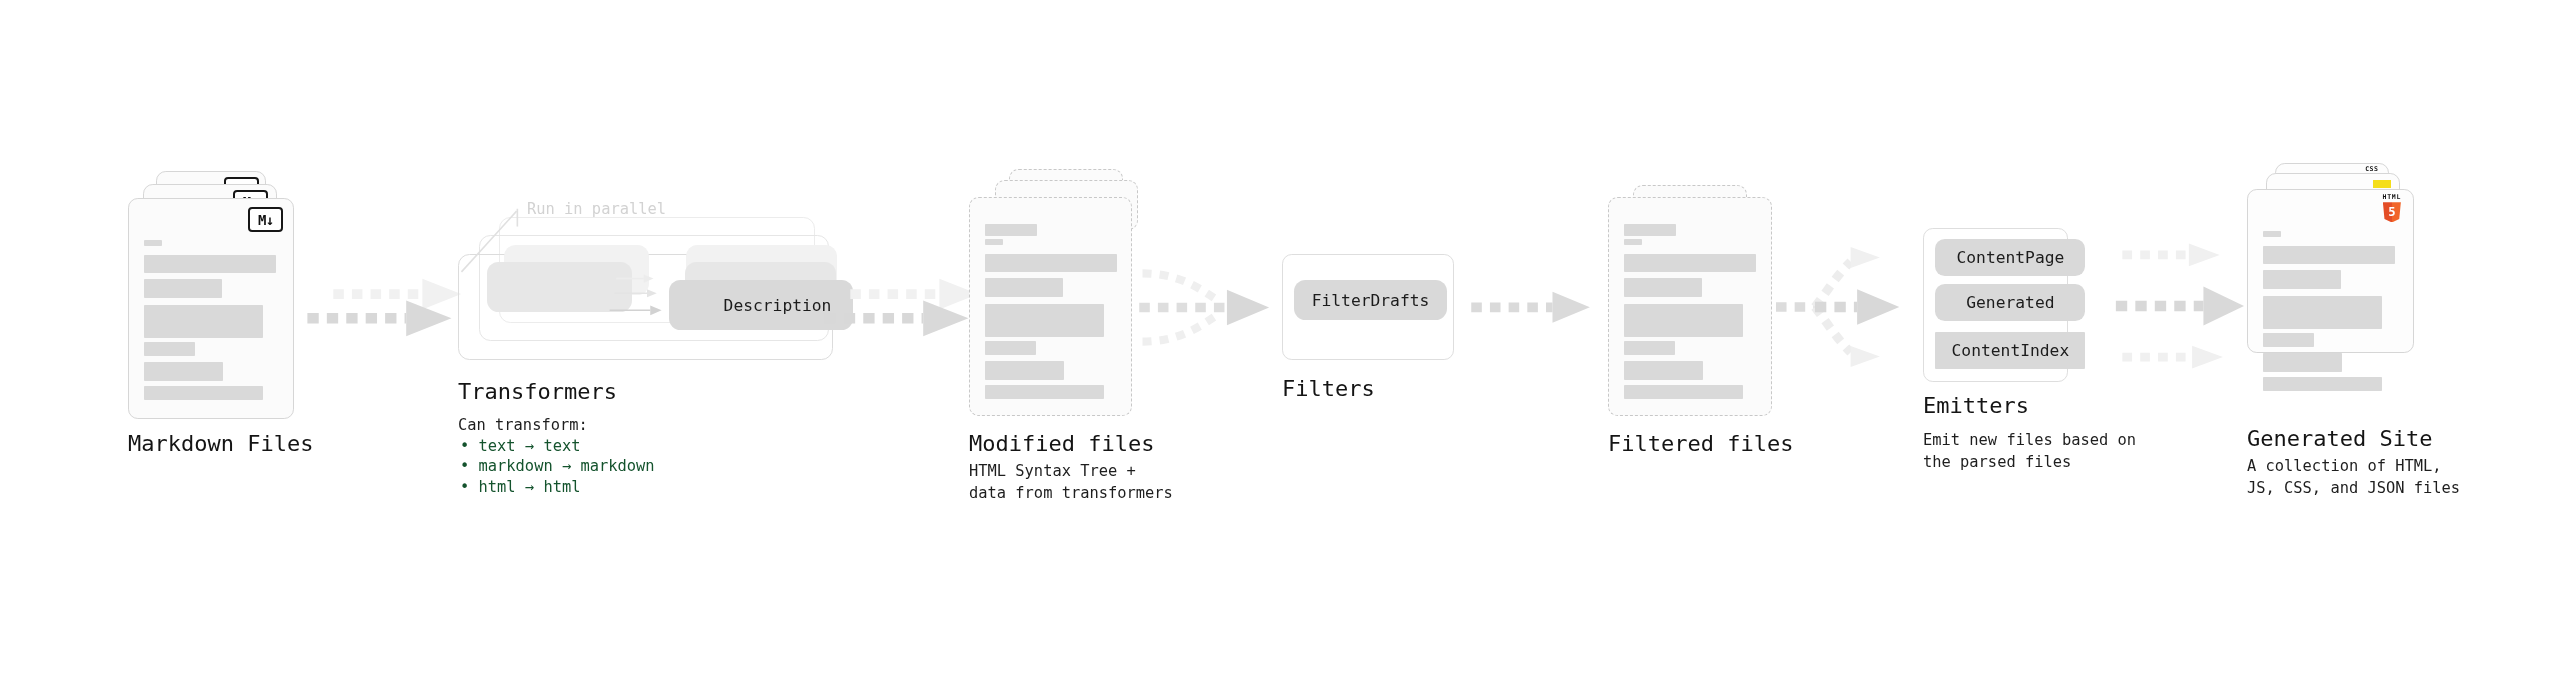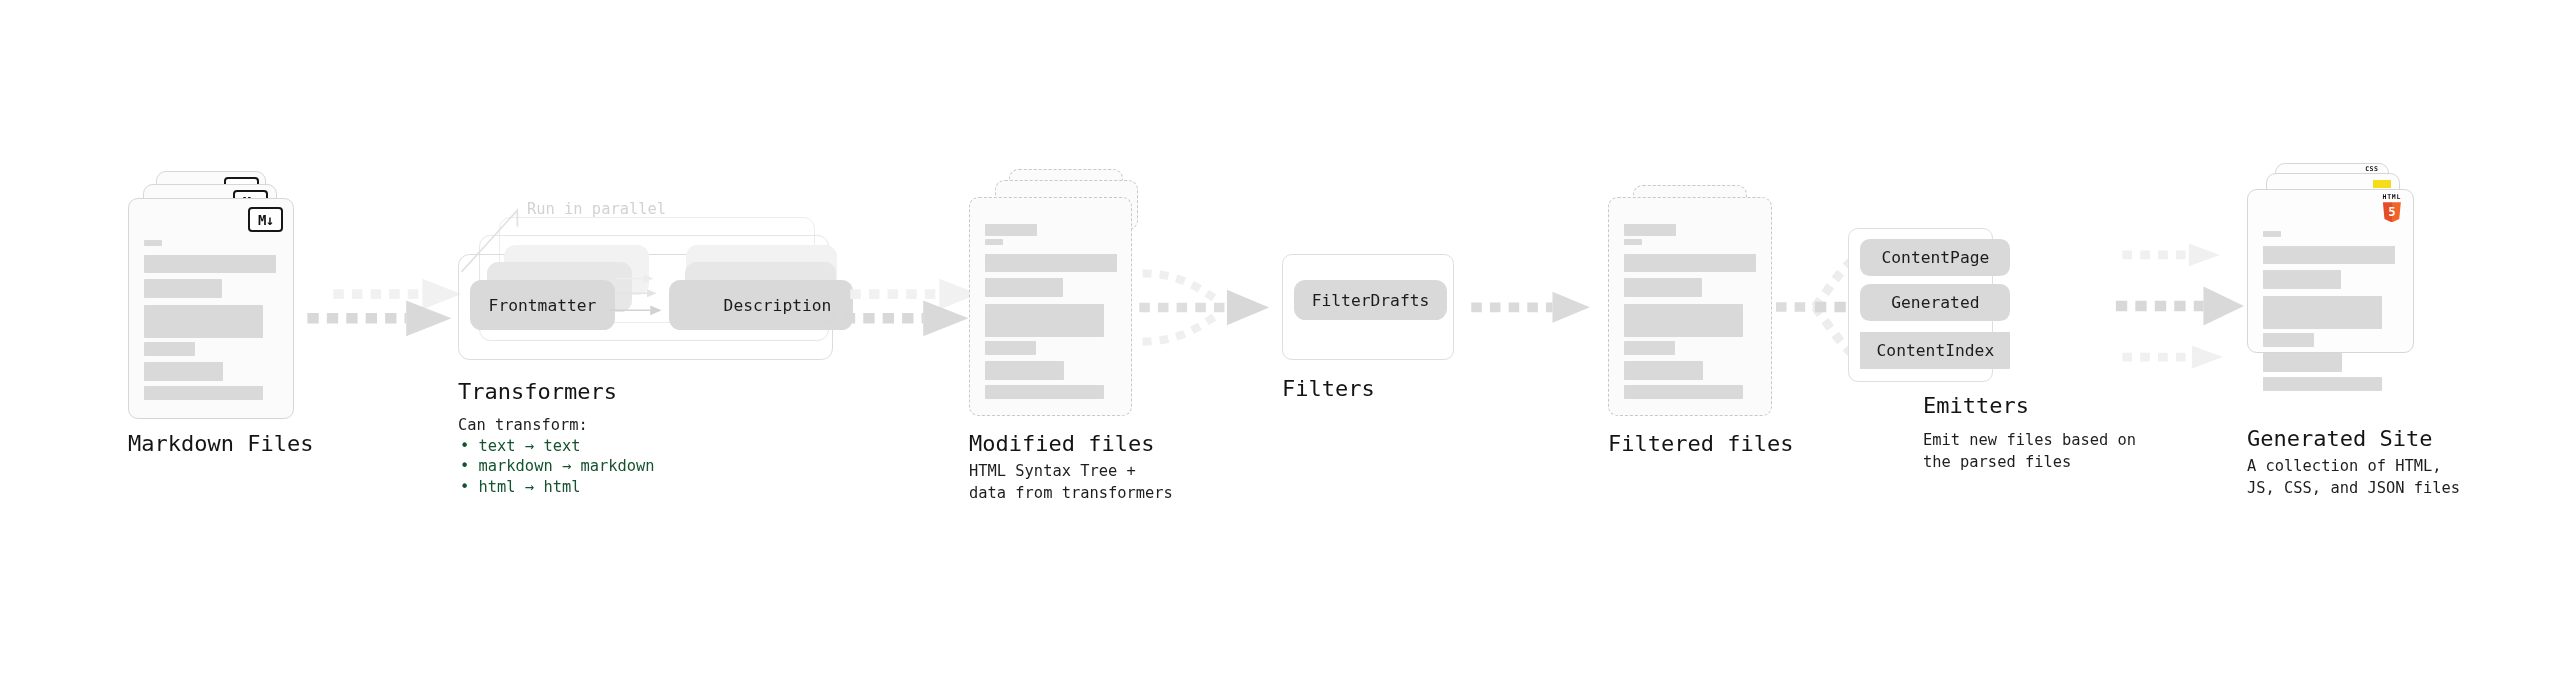--- a/index.html
+++ b/index.html
@@ -82,21 +82,20 @@
 
   <div class="tf-box" style="left:499px;top:217px;width:316px;height:106px;border-color:#ececec;"></div>
   <div class="tf-box" style="left:479px;top:235px;width:350px;height:106px;border-color:#e6e6e6;"></div>
   <div class="tf-box" style="left:458px;top:254px;width:375px;height:106px;border-color:#dcdcdc;"></div>
 
   <div class="pill g2" style="left:504px;top:245px;width:145px;height:50px;"></div>
 
   <div class="pill g1" style="left:487px;top:262px;width:145px;height:50px;"></div>
   <div class="pill g2" style="left:686px;top:245px;width:151px;height:50px;"></div>
   <div class="pill g1" style="left:685px;top:262px;width:151px;height:50px;"></div>
-  <div class="pill" style="left:470px;top:280px;width:145px;height:50px;">Frontmatter</div>
   <div class="pill" style="left:669px;top:280px;width:151px;height:50px;padding-left:33px;">Description</div>
 
   <svg style="left:608px;top:268px;" width="65" height="52" viewBox="0 0 80 64">
     <line x1="10" y1="13" x2="44" y2="13" stroke="#ececec" stroke-width="2"></line>
     <polygon points="44,8 44,18 56,13" fill="#ececec"></polygon>
     <line x1="8" y1="31" x2="48" y2="31" stroke="#e4e4e4" stroke-width="2"></line>
     <polygon points="48,26 48,36 60,31" fill="#e4e4e4"></polygon>
     <line x1="2" y1="52" x2="52" y2="52" stroke="#d2d2d2" stroke-width="2"></line>
     <polygon points="52,46 52,58 66,52" fill="#d2d2d2"></polygon>
   </svg>
@@ -170,21 +169,21 @@
   <svg style="left:1776px;top:242px;" width="142" height="130" viewBox="0 0 175 160">
     <line x1="0" y1="80" x2="48" y2="80" stroke="#dcdcdc" stroke-width="12" stroke-dasharray="13 10"></line>
     <path d="M48,80 C66,56 76,40 92,24" stroke="#ededed" stroke-width="11" stroke-dasharray="11 10" fill="none"></path>
     <polygon points="92,6 92,32 128,19" fill="#f0f0f0"></polygon>
     <path d="M48,80 C66,104 76,120 92,136" stroke="#ededed" stroke-width="11" stroke-dasharray="11 10" fill="none"></path>
     <polygon points="92,128 92,154 128,141" fill="#f0f0f0"></polygon>
     <line x1="48" y1="80" x2="100" y2="80" stroke="#d8d8d8" stroke-width="13" stroke-dasharray="14 10"></line>
     <polygon points="100,58 100,102 152,80" fill="#d8d8d8"></polygon>
   </svg>
 
-  <div class="panel" style="left:1848px;top:228px;width:145px;height:154px;">
+  <div class="panel" style="left:1923px;top:228px;width:145px;height:154px;">
     <div class="pill" style="left:11.4px;top:9.8px;width:150px;height:37px;border-radius:9.8px;">ContentPage</div>
     <div class="pill" style="left:11.4px;top:55px;width:150px;height:37px;border-radius:9.8px;">Generated</div>
     <div class="pill" style="left:11.4px;top:103px;width:150px;height:37px;border-radius:1px;">ContentIndex</div>
   </div>
   <div class="stage-title" style="left:1923px;top:393px;">Emitters</div>
   <div class="stage-desc" style="left:1923px;top:429px;">Emit new files based on
 the parsed files</div>
 
   <svg style="left:2111px;top:241px;" width="146" height="130" viewBox="0 0 180 160">
     <line x1="14" y1="17" x2="96" y2="17" stroke="#f0f0f0" stroke-width="11" stroke-dasharray="12 10"></line>

